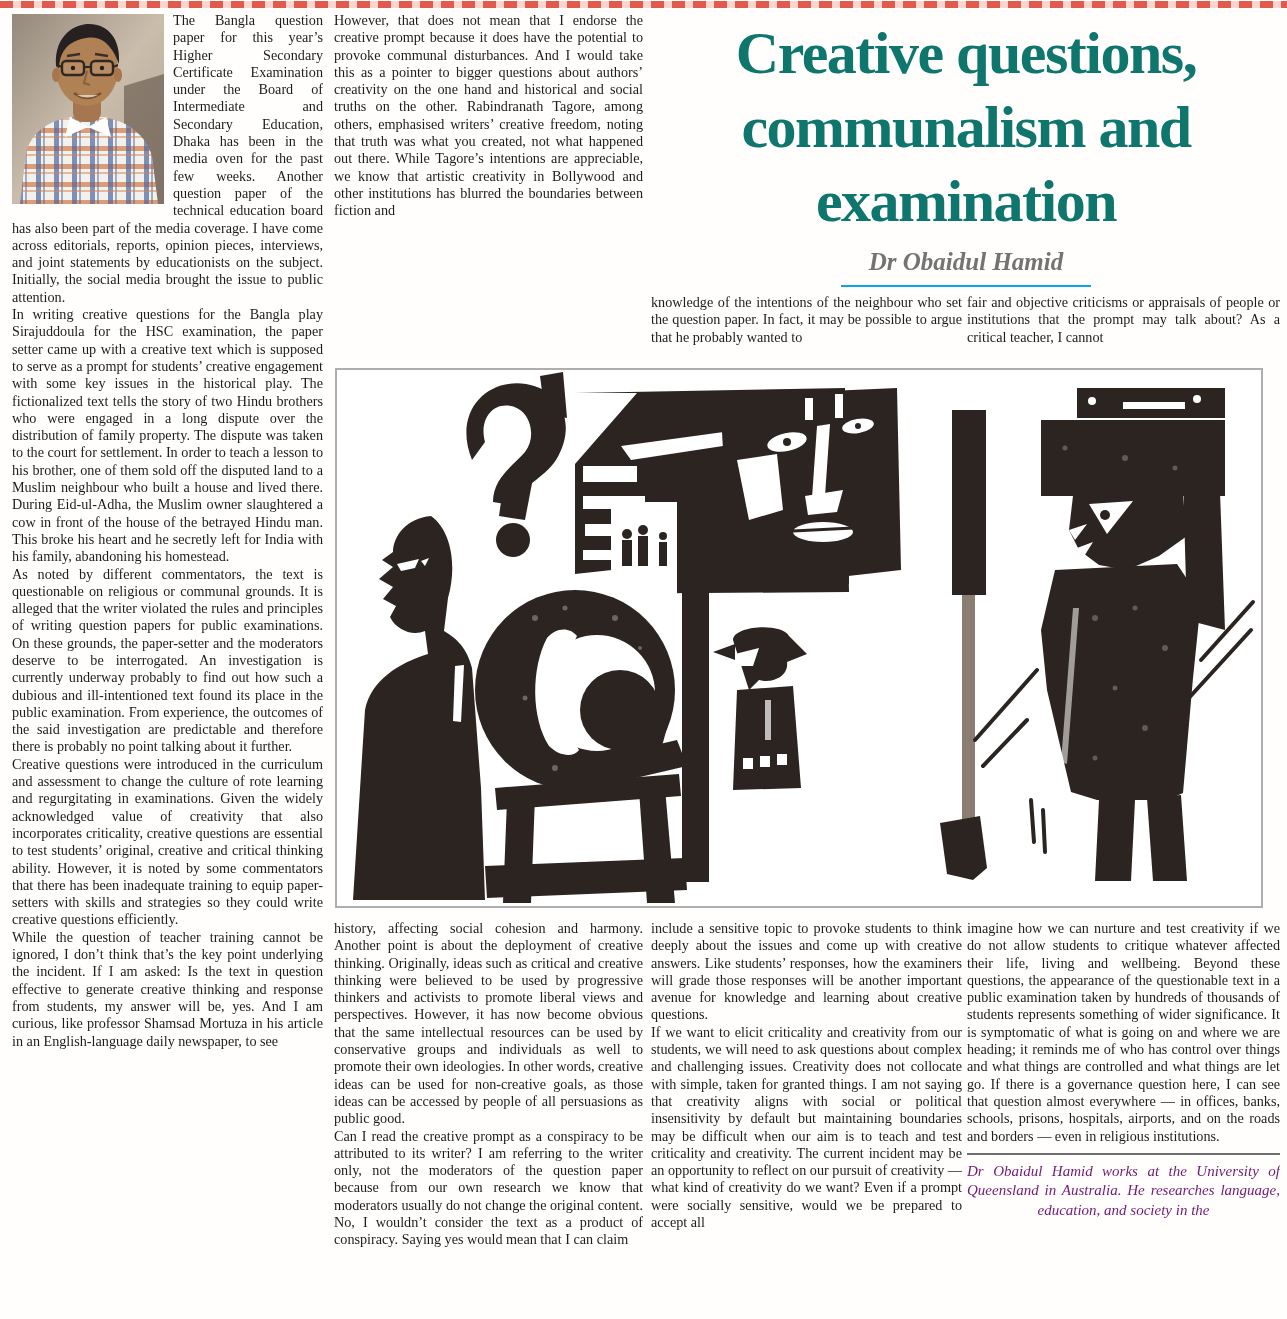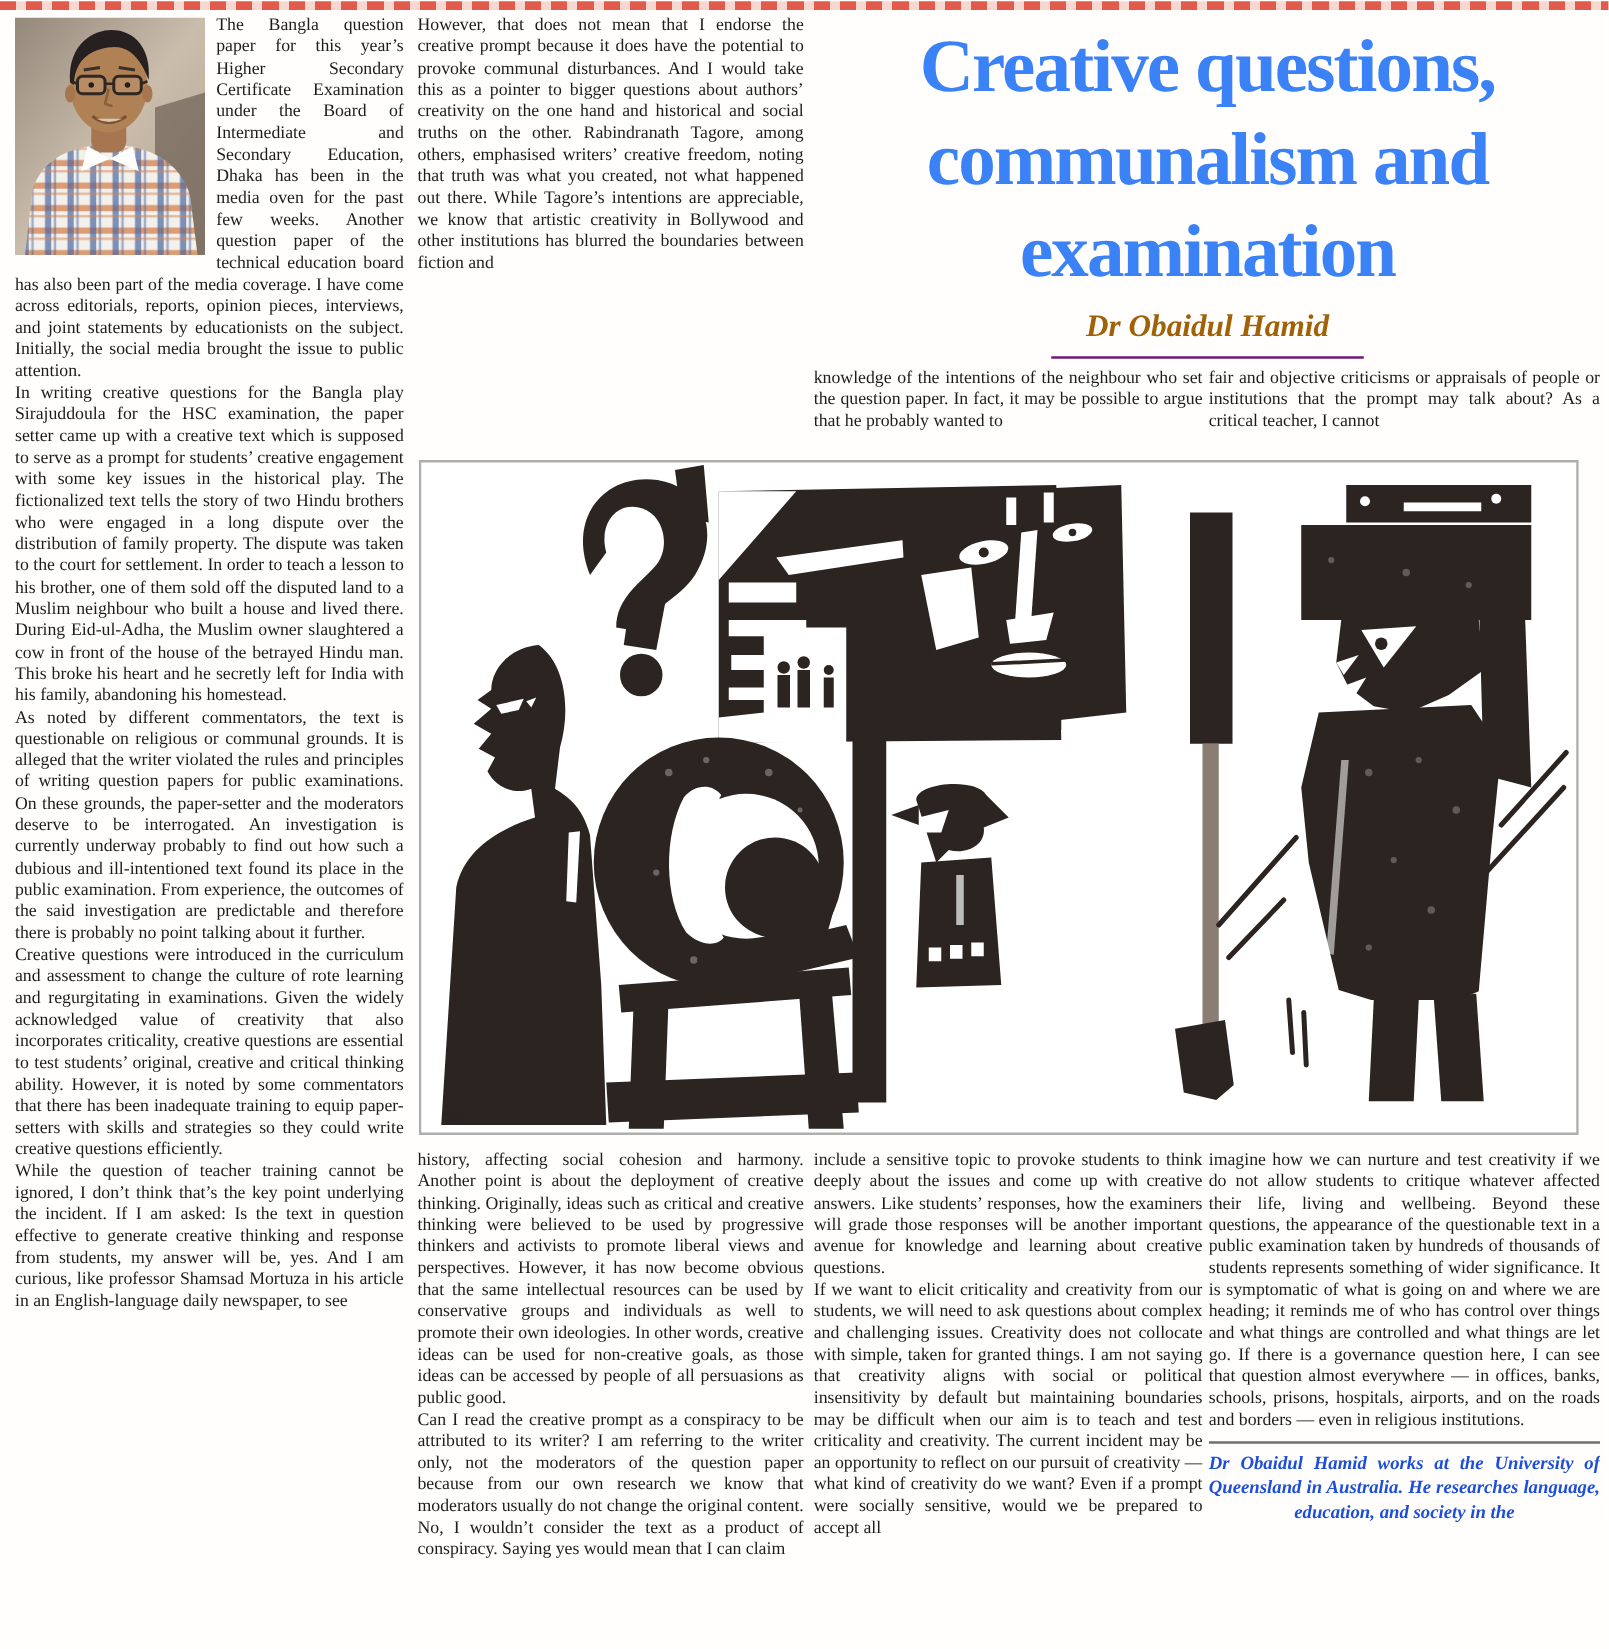--- a/index.html
+++ b/index.html
@@ -18,28 +18,28 @@
   #col3top { left:651px; top:294px; width:311px; height:64px; }
   #col4top { left:967px; top:294px; width:313px; height:64px; }
   #col2bot { left:334px; top:920px; width:309px; height:396px; }
   #col3bot { left:651px; top:920px; width:311px; height:396px; }
   #col4bot { left:967px; top:920px; width:313px; height:396px; }
 
   .photo-wrap { float:left; width:152px; height:190px; margin:2px 9px 4px 0; }
   .photo-wrap svg { display:block; width:152px; height:190px; }
 
   #headline { position:absolute; left:651px; top:16px; width:630px; text-align:center; }
-  .title-line { font-weight:bold; font-size:60px; line-height:74px; letter-spacing:-1.5px; color:#3b82f6; }
-  .byline { display:inline-block; margin-top:10px; padding:0 28px 9px; font-size:25px; font-weight:bold; font-style:italic; color:#a16207; border-bottom:2px solid #701a75; }
+  .title-line { font-weight:bold; font-size:60px; line-height:74px; letter-spacing:-1.5px; color:#0f766e; }
+  .byline { display:inline-block; margin-top:10px; padding:0 28px 9px; font-size:25px; font-weight:bold; font-style:italic; color:#737373; border-bottom:2px solid #0ea5e9; }
 
   #illustration { position:absolute; left:335px; top:368px; width:928px; height:540px; }
   #illustration svg { display:block; width:928px; height:540px; }
 
   .bio-rule { border:none; border-top:2px solid #6f6f6f; margin:8px 0 7px; }
-  .bio { font-weight:bold; font-style:italic; font-size:15px; line-height:19.5px; text-align:justify; text-align-last:center; color:#1d4ed8; }
+  .bio { font-weight:normal; font-style:italic; font-size:15px; line-height:19.5px; text-align:justify; text-align-last:center; color:#701a75; }
 </style>
 </head>
 <body>
 
 <div class="page">
 
   <div class="top-border"></div>
 
   <div class="textcol" id="col1">
     <div class="photo-wrap">

